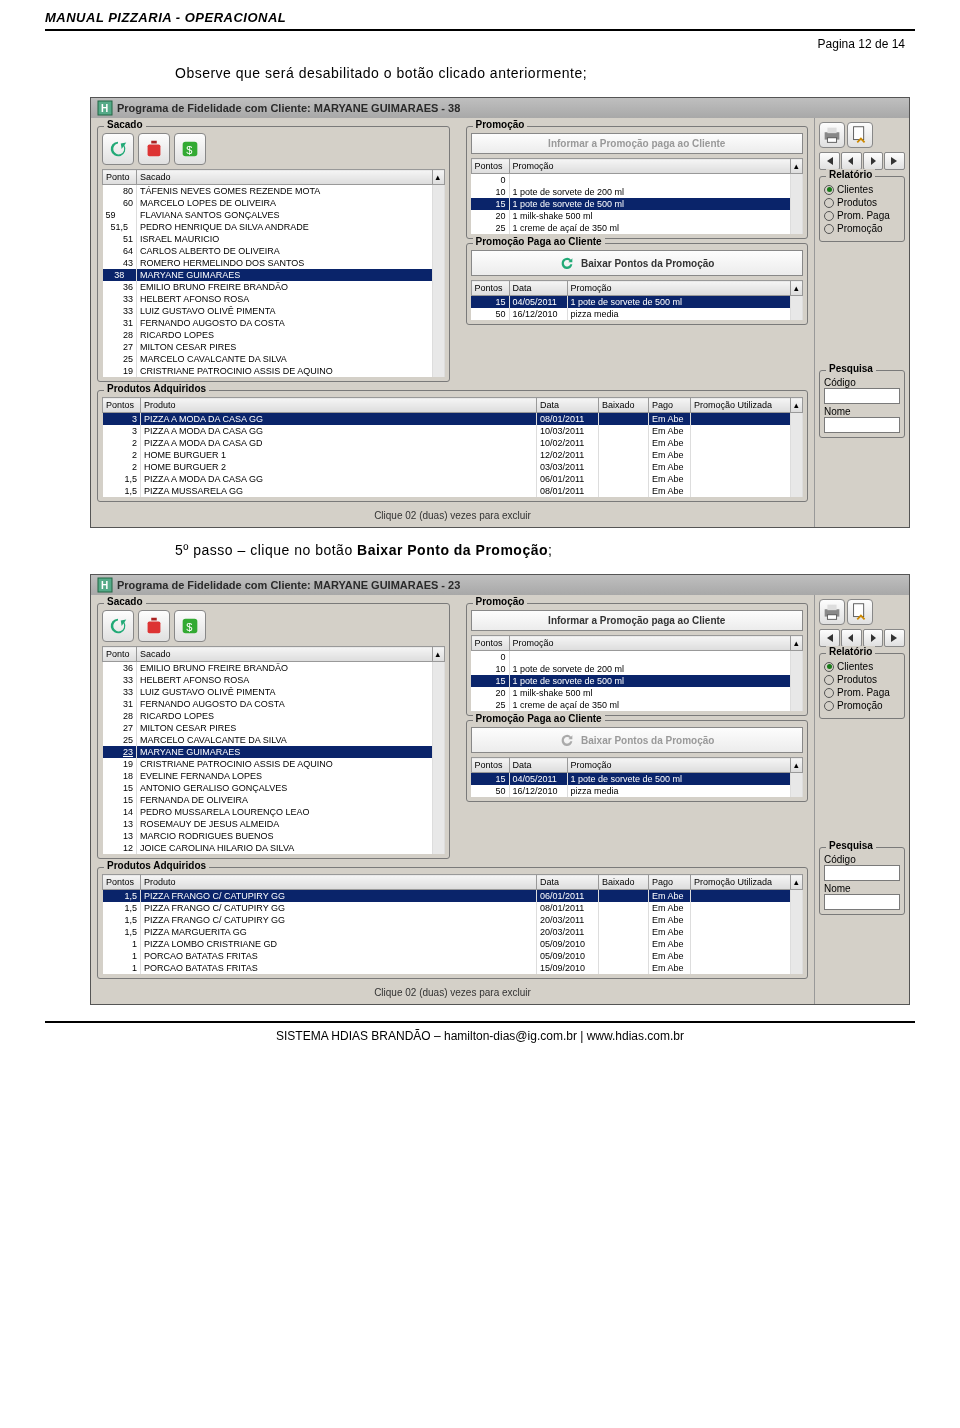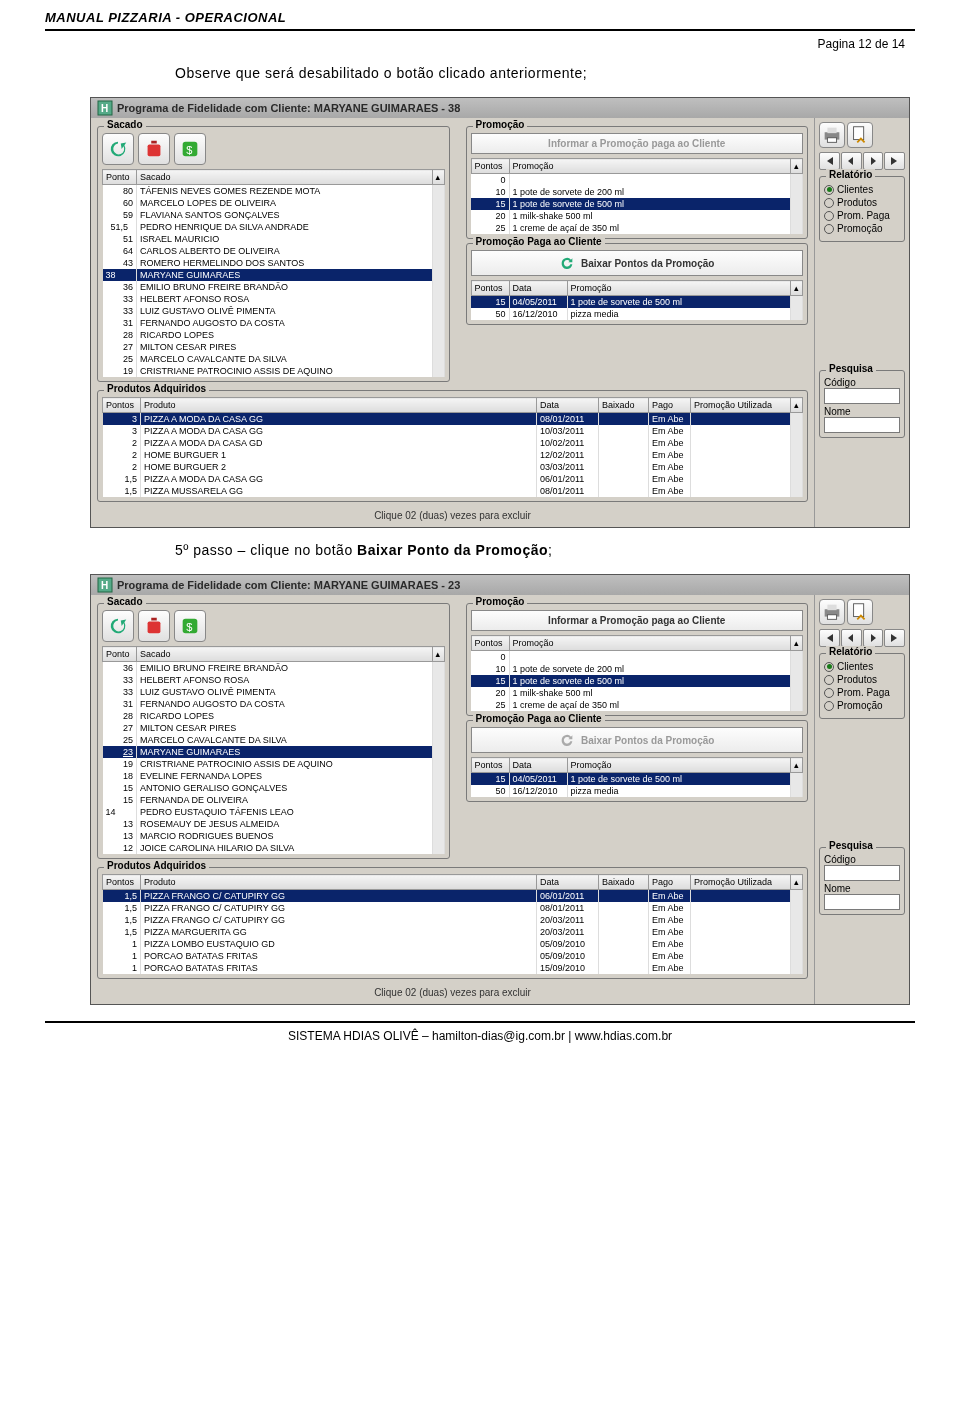--- a/index.html
+++ b/index.html
@@ -118,21 +118,21 @@
                     <td style="text-align: right;">80</td>
                     <td>TÁFENIS NEVES GOMES REZENDE MOTA</td>
                     <td style="background: rgb(232, 232, 232);"></td>
                   </tr>
                   <tr>
                     <td style="text-align: right;">60</td>
                     <td>MARCELO LOPES DE OLIVEIRA</td>
                     <td style="background: rgb(232, 232, 232);"></td>
                   </tr>
                   <tr>
-                    <td style="text-align: right;">59</td>
+                    <td style="text-align: left;">59</td>
                     <td>FLAVIANA SANTOS GONÇALVES</td>
                     <td style="background: rgb(232, 232, 232);"></td>
                   </tr>
                   <tr>
                     <td style="text-align: center;">51,5</td>
                     <td>PEDRO HENRIQUE DA SILVA ANDRADE</td>
                     <td style="background: rgb(232, 232, 232);"></td>
                   </tr>
                   <tr>
                     <td style="text-align: right;">51</td>
@@ -143,21 +143,21 @@
                     <td style="text-align: right;">64</td>
                     <td>CARLOS ALBERTO DE OLIVEIRA</td>
                     <td style="background: rgb(232, 232, 232);"></td>
                   </tr>
                   <tr>
                     <td style="text-align: right;">43</td>
                     <td>ROMERO HERMELINDO DOS SANTOS</td>
                     <td style="background: rgb(232, 232, 232);"></td>
                   </tr>
                   <tr class="sel">
-                    <td style="text-align: left;">38</td>
+                    <td style="text-align: center;">38</td>
                     <td>MARYANE GUIMARAES</td>
                     <td style="background: rgb(232, 232, 232);"></td>
                   </tr>
                   <tr>
                     <td style="text-align: right;">36</td>
                     <td>EMILIO BRUNO FREIRE BRANDÃO</td>
                     <td style="background: rgb(232, 232, 232);"></td>
                   </tr>
                   <tr>
                     <td style="text-align: right;">33</td>
@@ -561,22 +561,22 @@
                   <td style="text-align: right;">15</td>
                   <td>ANTONIO GERALISO GONÇALVES</td>
                   <td style="background: rgb(232, 232, 232);"></td>
                 </tr>
                 <tr>
                   <td style="text-align: right;">15</td>
                   <td>FERNANDA DE OLIVEIRA</td>
                   <td style="background: rgb(232, 232, 232);"></td>
                 </tr>
                 <tr>
-                  <td style="text-align: left;">14</td>
-                  <td>PEDRO EUSTAQUIO  TÁFENIS LEAO</td>
+                  <td style="text-align: right;">14</td>
+                  <td>PEDRO MUSSARELA  LOURENÇO LEAO</td>
                   <td style="background: rgb(232, 232, 232);"></td>
                 </tr>
                 <tr>
                   <td style="text-align: right;">13</td>
                   <td>ROSEMAUY DE JESUS ALMEIDA</td>
                   <td style="background: rgb(232, 232, 232);"></td>
                 </tr>
                 <tr>
                   <td style="text-align: right;">13</td>
                   <td>MARCIO RODRIGUES BUENOS</td>
@@ -738,21 +738,21 @@
                 <td style="text-align: right;">1,5</td>
                 <td>PIZZA MARGUERITA GG</td>
                 <td>20/03/2011</td>
                 <td></td>
                 <td>Em Abe</td>
                 <td></td>
                 <td style="background: rgb(232, 232, 232);"></td>
               </tr>
               <tr>
                 <td style="text-align: right;">1</td>
-                <td>PIZZA LOMBO EUSTAQUIO GD</td>
+                <td>PIZZA LOMBO CRISTRIANE GD</td>
                 <td>05/09/2010</td>
                 <td></td>
                 <td>Em Abe</td>
                 <td></td>
                 <td style="background: rgb(232, 232, 232);"></td>
               </tr>
               <tr>
                 <td style="text-align: right;">1</td>
                 <td>PORCAO BATATAS FRITAS</td>
                 <td>05/09/2010</td>
@@ -841,14 +841,14 @@
         <div class="text-input"></div>
         <div class="field-label">Nome</div>
         <div class="text-input"></div>
       </div>
     </div>
   </div>
 </div>
 
 <div class="footer">
   <div class="footer-hr"></div>
-  <div class="footer-text">SISTEMA HDIAS OLIVÊ – hamilton-dias@ig.com.br | www.hdias.com.br</div>
+  <div class="footer-text">SISTEMA HDIAS BRANDÃO – hamilton-dias@ig.com.br | www.hdias.com.br</div>
 </div>
 
 </body></html>

